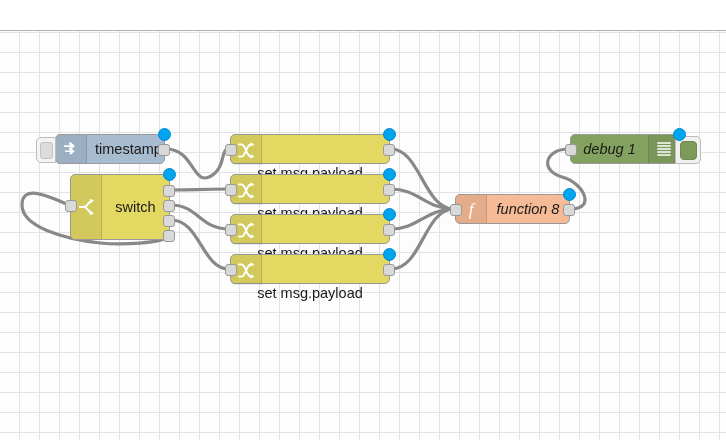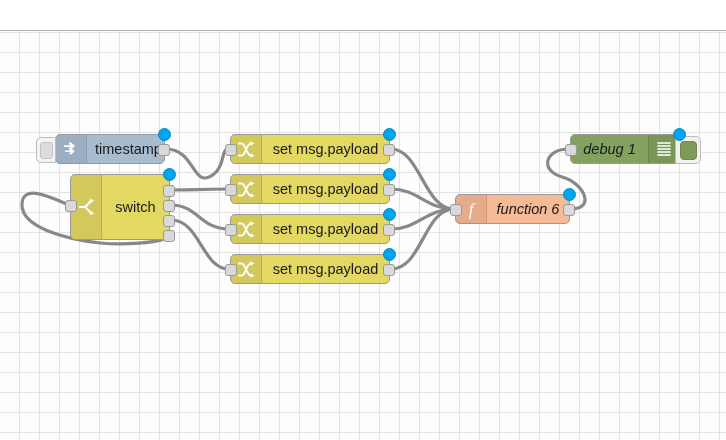--- a/index.html
+++ b/index.html
@@ -77,21 +77,21 @@
     font-size: 14.5px;
     color: #1a1a1a;
     padding: 0 8px;
     white-space: nowrap;
   }
   .node.right-icon .label { justify-content: center; }
 
   
   .node-inject { background: #a8bcd0; }
   .node-switch { background: #e2d862; }
-  .node-change { background: #e2d862; }
+  .node-change { background: #e2d862; flex-direction: column; }
   .node-function { background: #f6ba96; }
   .node-debug  { background: #84a25f; }
 
   .node-function .label { font-style: italic; }
   .node-debug .label { font-style: italic; }
 
   
   .port {
     position: absolute;
     width: 12px;
@@ -321,21 +321,21 @@
       <div class="port out" style="top:9px;"></div>
       <div class="status-dot" style="right:-7px; top:-7px;"></div>
     </div>
 
     <div class="node node-function" style="left:455px; top:163px; width:115px; height:30px;">
       <div class="icon-box">
         <svg class="glyph" width="16" height="20" viewBox="0 0 16 20" aria-hidden="true">
           <text x="8" y="16" text-anchor="middle" font-family="'Liberation Serif', serif" font-size="17" font-style="italic" fill="#ffffff">f</text>
         </svg>
       </div>
-      <div class="label">function 6</div>
+      <div class="label">function 8</div>
       <div class="port in" style="top:9px;"></div>
       <div class="port out" style="top:9px;"></div>
       <div class="status-dot" style="right:-7px; top:-7px;"></div>
     </div>
 
     <div class="node node-debug right-icon" style="left:570px; top:103px; width:110px; height:30px;">
       <div class="label">debug 1</div>
       <div class="icon-box">
         <svg class="glyph" width="18" height="18" viewBox="0 0 18 18" aria-hidden="true">
           <g stroke="#ffffff" stroke-width="1.7" stroke-linecap="round">

